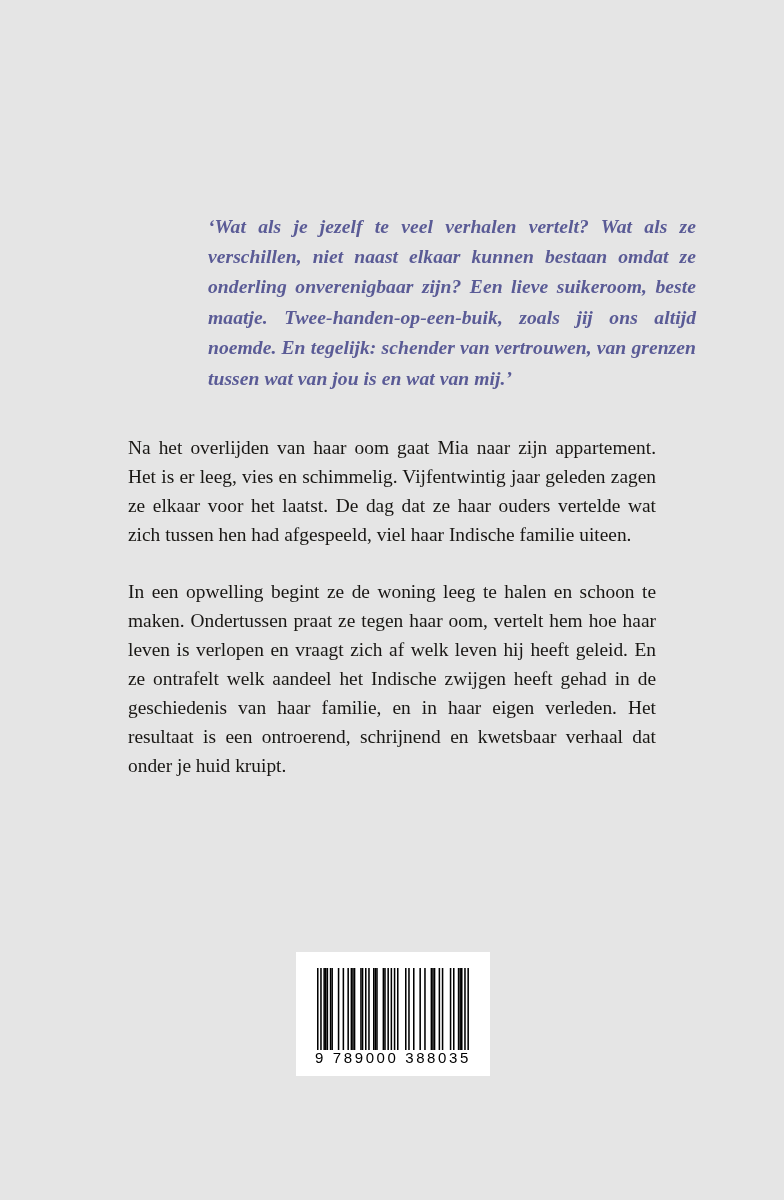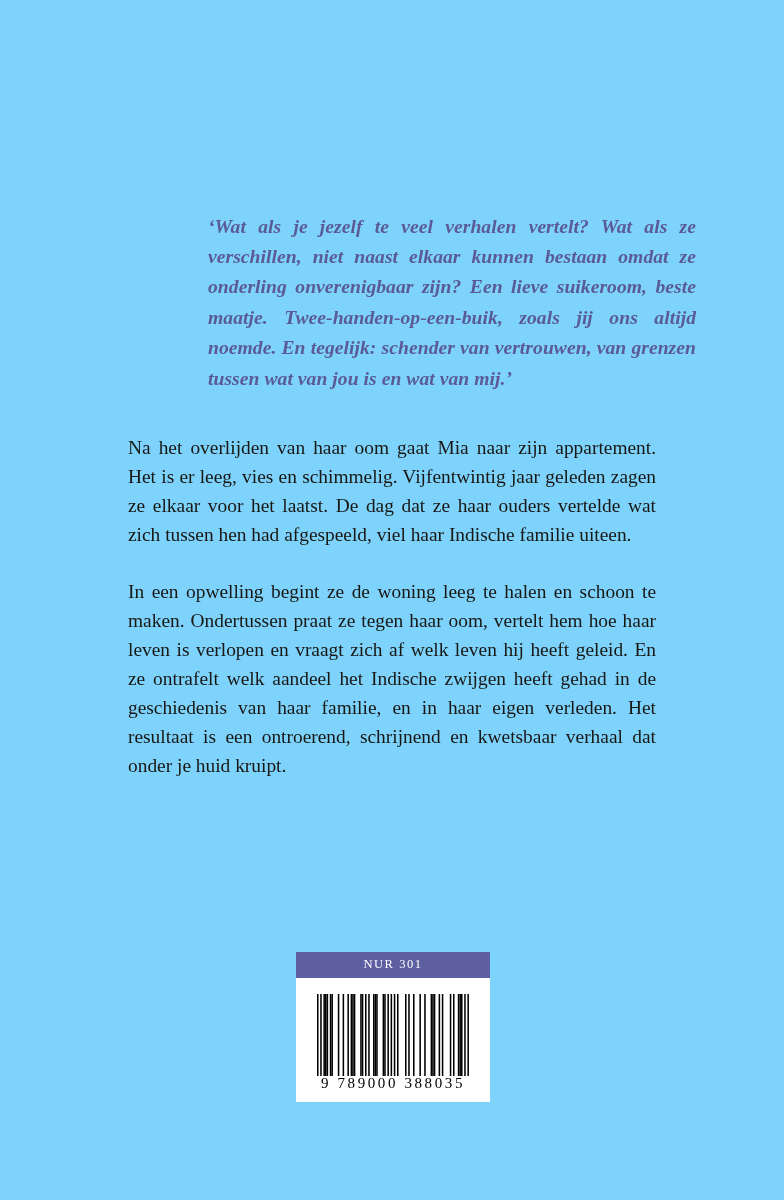--- a/index.html
+++ b/index.html
@@ -11,21 +11,21 @@
     height: 1200px;
     background: #fbf8c9;
     font-family: "Liberation Serif", "DejaVu Serif", serif;
     overflow: hidden;
     position: relative;
   }
 
   .cover {
     position: absolute;
     inset: 0;
-    background: #7dd3fc;
+    background: #e5e5e5;
   }
 
   
   .pullquote {
     position: absolute;
     left: 168px;
     top: 192px;
     width: 488px;
     color: #5a5b96;
     font-style: italic;
@@ -80,21 +80,21 @@
     margin: 0 auto;
     width: 152px;
     display: block;
   }
   .barcode-digits {
     position: absolute;
     left: 0;
     right: 0;
     bottom: 10px;
     text-align: center;
-    font-family: Liberation Serif, serif;
+    font-family: Liberation Sans, sans-serif;
     font-size: 15px;
     letter-spacing: 2.6px;
     color: #000000;
   }
 
   
   .footer-url {
     position: absolute;
     left: 0;
     right: 0;
@@ -110,21 +110,20 @@
 
 <div class="cover">
 
   <blockquote class="pullquote">‘Wat als je jezelf te veel verhalen vertelt? Wat als ze verschillen, niet naast elkaar kunnen bestaan omdat ze onderling onverenigbaar zijn? Een lieve suikeroom, beste maatje. Twee-handen-op-een-buik, zoals jij ons altijd noemde. En tegelijk: schender van vertrouwen, van grenzen tussen wat van jou is en wat van mij.’</blockquote>
 
   <p class="blurb p1">Na het overlijden van haar oom gaat Mia naar zijn appartement. Het is er leeg, vies en schimmelig. Vijfentwintig jaar geleden zagen ze elkaar voor het laatst. De dag dat ze haar ouders vertelde wat zich tussen hen had afgespeeld, viel haar Indische familie uiteen.</p>
 
   <p class="blurb p2">In een opwelling begint ze de woning leeg te halen en schoon te maken. Ondertussen praat ze tegen haar oom, vertelt hem hoe haar leven is verlopen en vraagt zich af welk leven hij heeft geleid. En ze ontrafelt welk aandeel het Indische zwijgen heeft gehad in de geschiedenis van haar familie, en in haar eigen verleden. Het resultaat is een ontroerend, schrijnend en kwetsbaar verhaal dat onder je huid kruipt.</p>
 
   <div class="barcode-block">
-    <div class="nur-bar">NUR 301</div>
     <div class="barcode-area">
       <svg class="bars" viewBox="0 0 190 100" preserveAspectRatio="none">
         <g fill="#000000" id="bargroup">
             <rect x="0.000" y="0" width="1.920" height="100"></rect>
             <rect x="4.000" y="0" width="1.920" height="100"></rect>
             <rect x="8.000" y="0" width="1.920" height="100"></rect>
             <rect x="10.000" y="0" width="1.920" height="100"></rect>
             <rect x="12.000" y="0" width="1.920" height="100"></rect>
             <rect x="16.000" y="0" width="1.920" height="100"></rect>
             <rect x="18.000" y="0" width="1.920" height="100"></rect>

